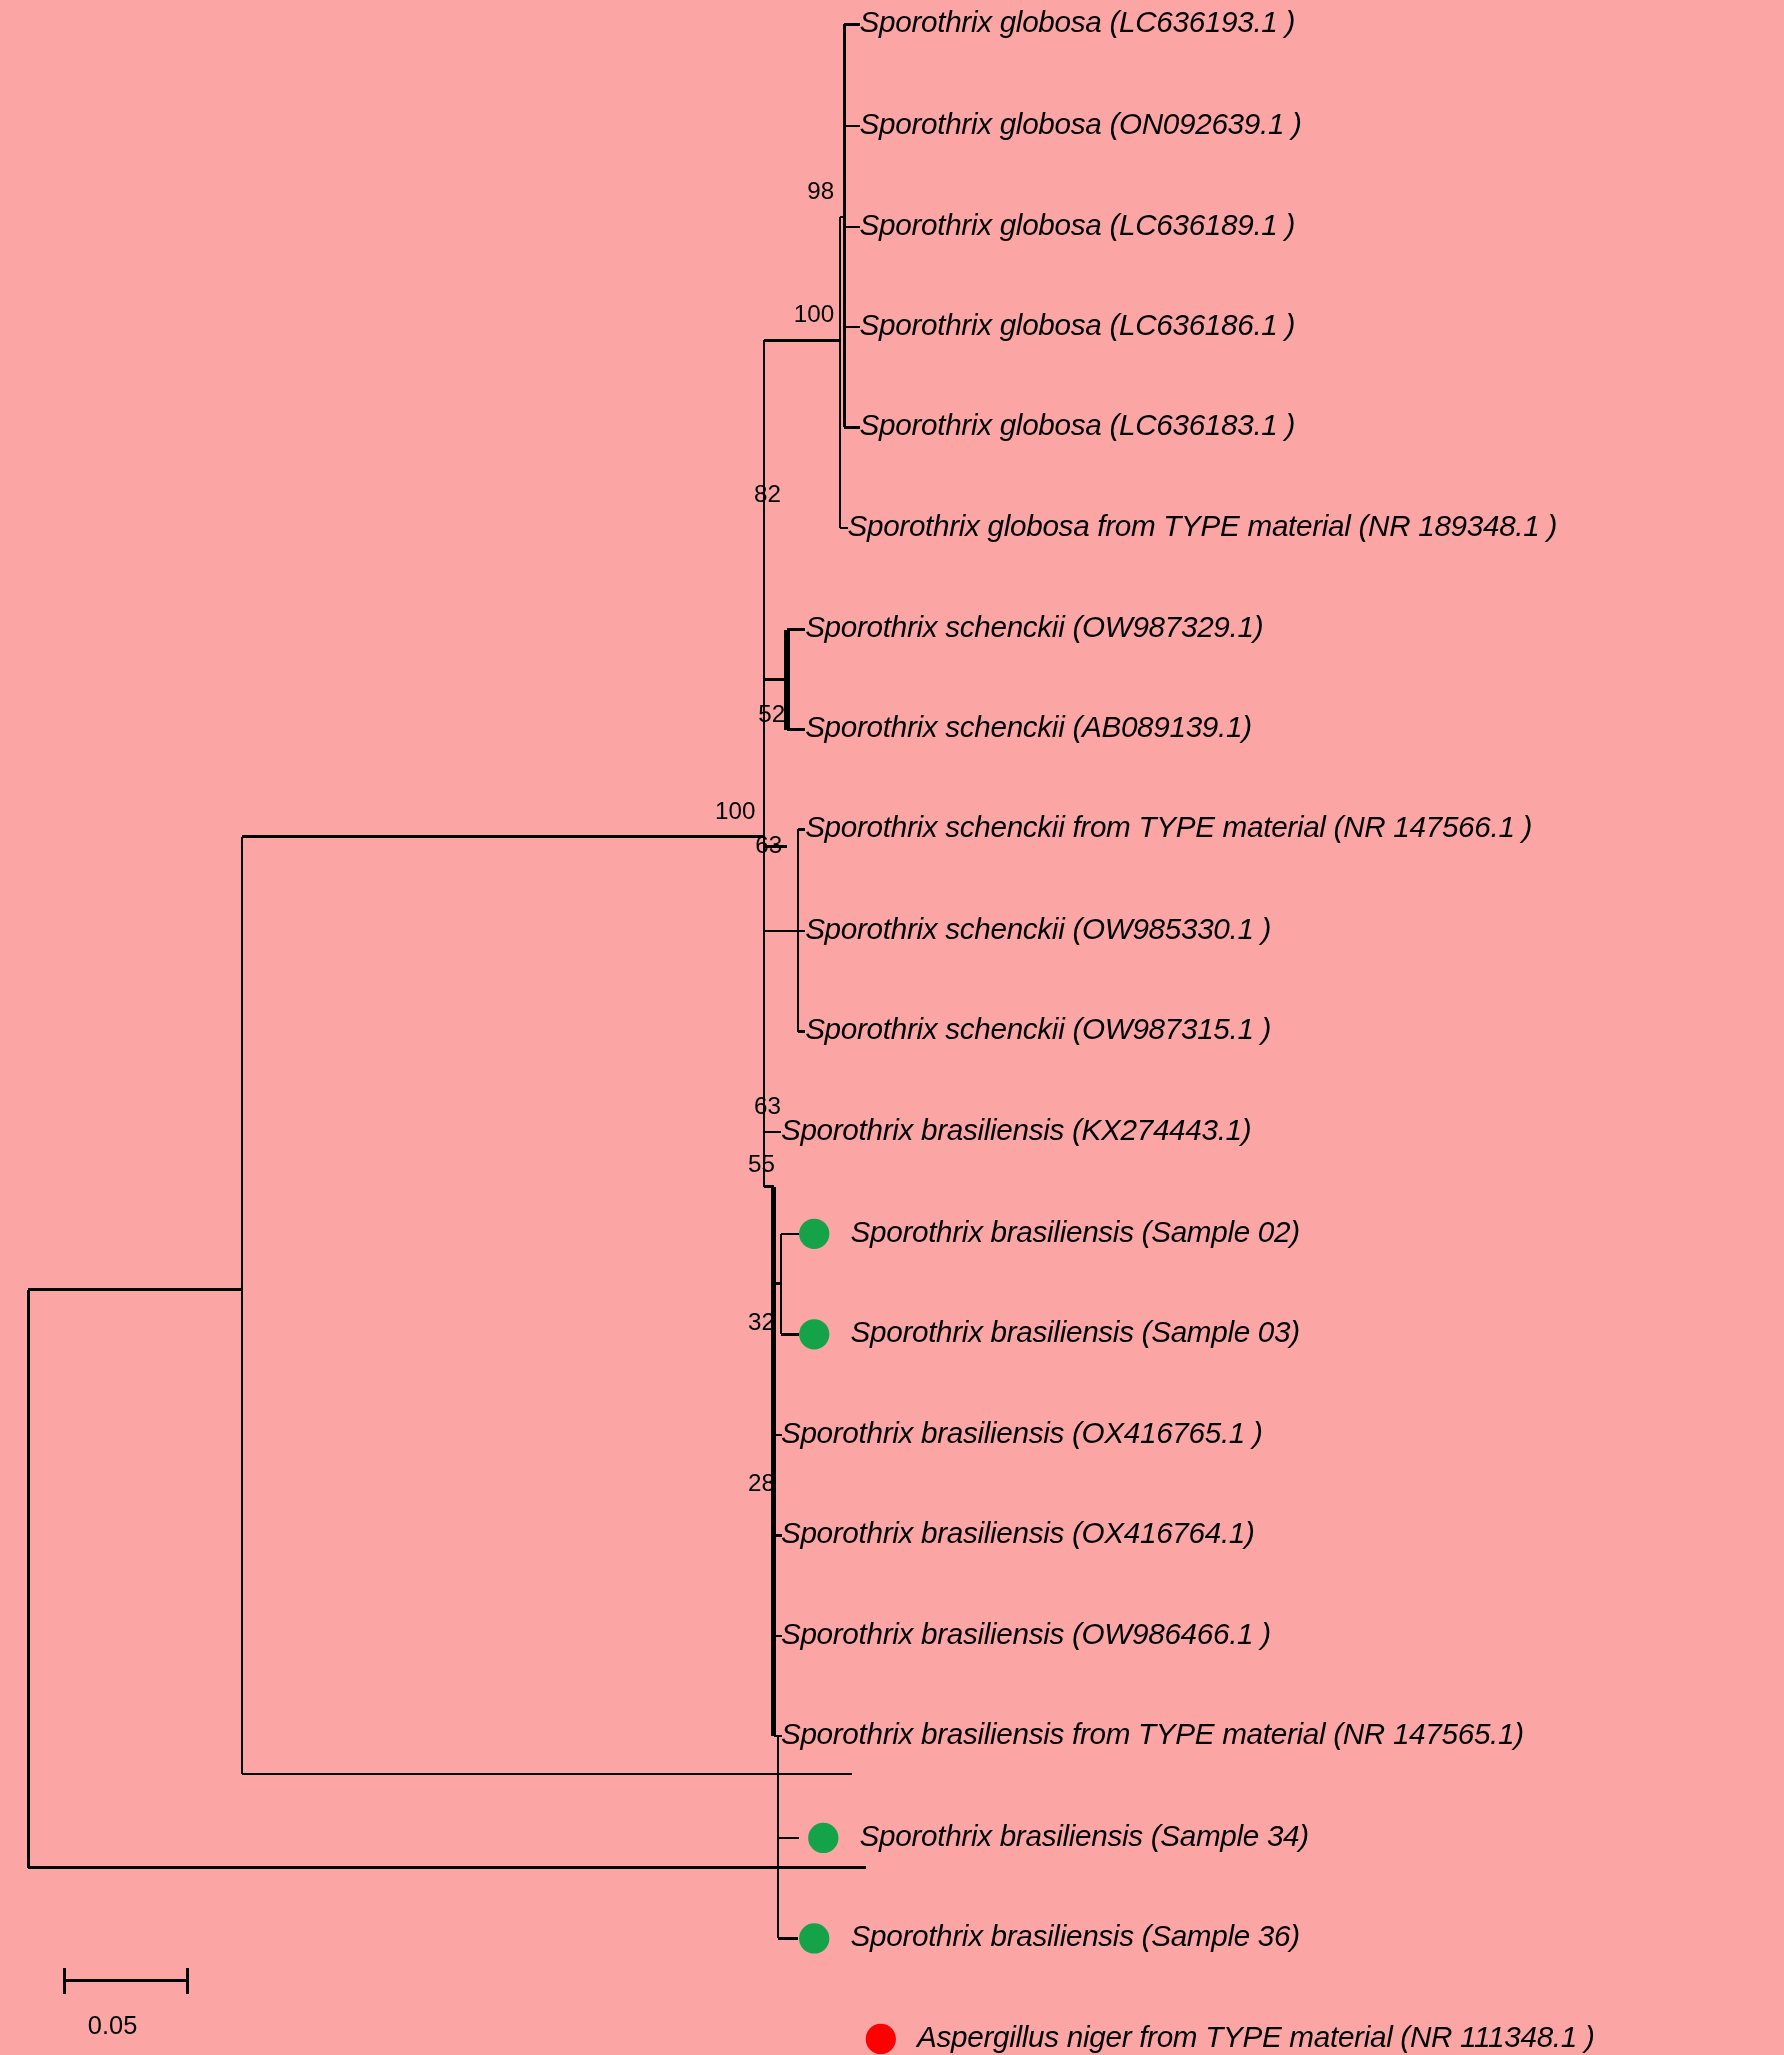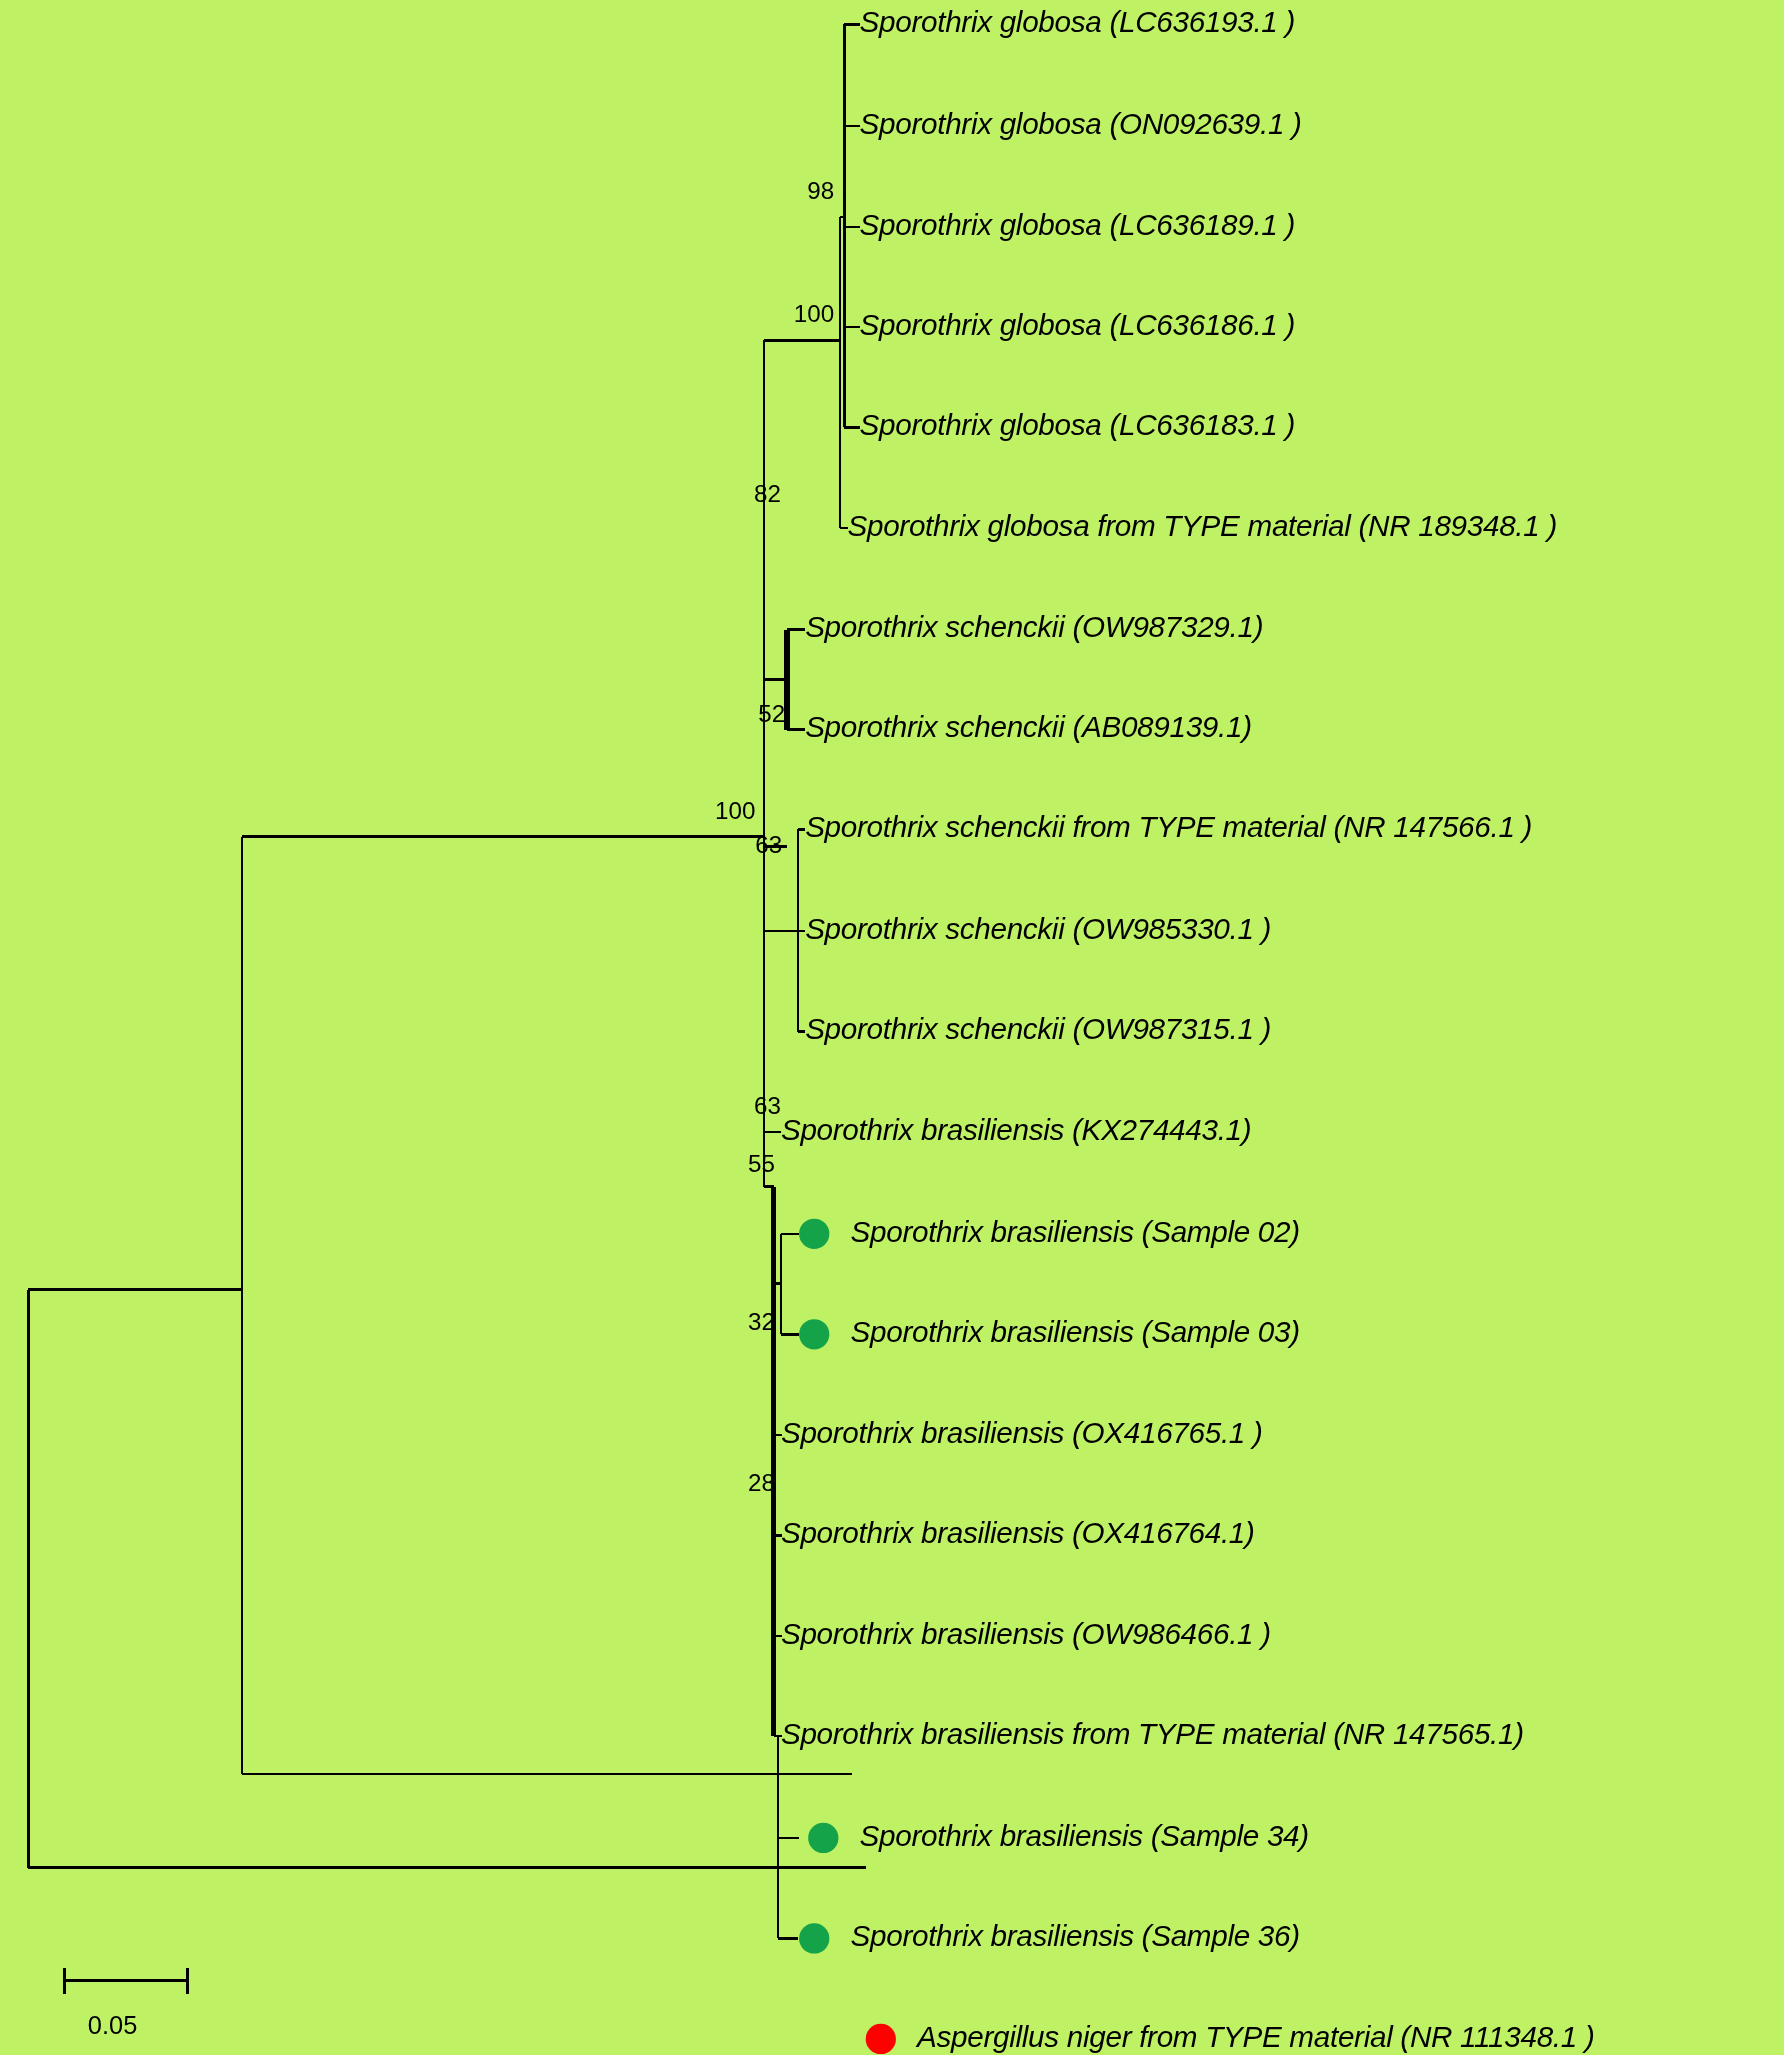--- a/index.html
+++ b/index.html
@@ -7,21 +7,21 @@
     padding: 0;
     background: #ffffff;
   }
   body {
     font-family: "Liberation Sans", sans-serif;
   }
   #fig {
     position: relative;
     width: 1784px;
     height: 2056px;
-    background: #bef264;
+    background: #fca5a5;
     overflow: hidden;
   }
   #tree-svg {
     position: absolute;
     left: 0;
     top: 0;
     width: 1784px;
     height: 2056px;
   }
   .taxon-label {

